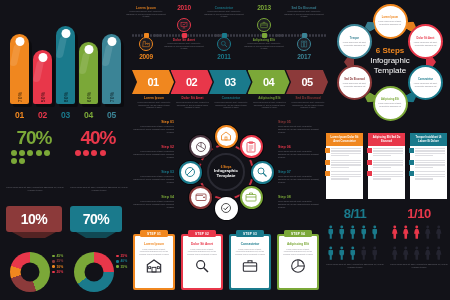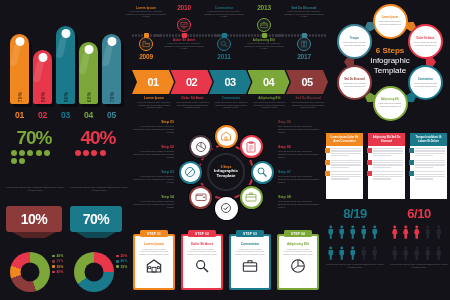--- a/index.html
+++ b/index.html
@@ -732,21 +732,21 @@
             <div class="rc-line"></div>
             <div class="rc-line"></div>
             <div class="rc-line" style="width: 60%;"></div>
           </div>
         </div>
       </div>
     </div>
 
   <div id="people">
       <div class="pp-col" style="left: 0px;">
-        <div class="pp-val" style="color: rgb(26, 122, 140);">8/19</div>
+        <div class="pp-val" style="color: rgb(26, 122, 140);">8/11</div>
         <div class="pp-grid">
           <svg viewBox="0 0 24 36" width="9.5" height="19" fill="currentColor" style="color: rgb(26, 122, 140);">
             <circle cx="12" cy="4.2" r="3.6"></circle>
             <path d="M6.2 9.5h11.6v11H14.6V34H9.4V20.5H6.2z"></path>
             <path d="M7.4 9.5h9.2v13H7.4z"></path>
           </svg>
           <svg viewBox="0 0 24 36" width="9.5" height="19" fill="currentColor" style="color: rgb(26, 122, 140);">
             <circle cx="12" cy="4.2" r="3.6"></circle>
             <path d="M6.2 9.5h11.6v11H14.6V34H9.4V20.5H6.2z"></path>
             <path d="M7.4 9.5h9.2v13H7.4z"></path>
@@ -788,21 +788,21 @@
           </svg>
           <svg viewBox="0 0 24 36" width="9.5" height="19" fill="currentColor" style="color: rgb(36, 36, 48);">
             <circle cx="12" cy="4.2" r="3.6"></circle>
             <path d="M6.2 9.5h11.6v11H14.6V34H9.4V20.5H6.2z"></path>
             <path d="M7.4 9.5h9.2v13H7.4z"></path>
           </svg>
         </div>
         <div class="lorem " style="font-size: 2.1px;">Lorem ipsum dolor sit amet, consectetur adipiscing elit, sed do eiusmod tempor</div>
       </div>
       <div class="pp-col" style="left: 64px;">
-        <div class="pp-val" style="color: rgb(232, 55, 74);">6/10</div>
+        <div class="pp-val" style="color: rgb(232, 55, 74);">1/10</div>
         <div class="pp-grid">
           <svg viewBox="0 0 24 36" width="9.5" height="19" fill="currentColor" style="color: rgb(232, 55, 74);">
             <circle cx="12" cy="4.2" r="3.6"></circle>
             <path d="M12 8.4c-3.4 0-4.6 2-5.4 5.6l-1.4 7h3.2l.6 13h6l.6-13h3.2l-1.4-7C16.6 10.4 15.4 8.4 12 8.4z"></path>
           </svg>
           <svg viewBox="0 0 24 36" width="9.5" height="19" fill="currentColor" style="color: rgb(232, 55, 74);">
             <circle cx="12" cy="4.2" r="3.6"></circle>
             <path d="M12 8.4c-3.4 0-4.6 2-5.4 5.6l-1.4 7h3.2l.6 13h6l.6-13h3.2l-1.4-7C16.6 10.4 15.4 8.4 12 8.4z"></path>
           </svg>
           <svg viewBox="0 0 24 36" width="9.5" height="19" fill="currentColor" style="color: rgb(232, 55, 74);">

